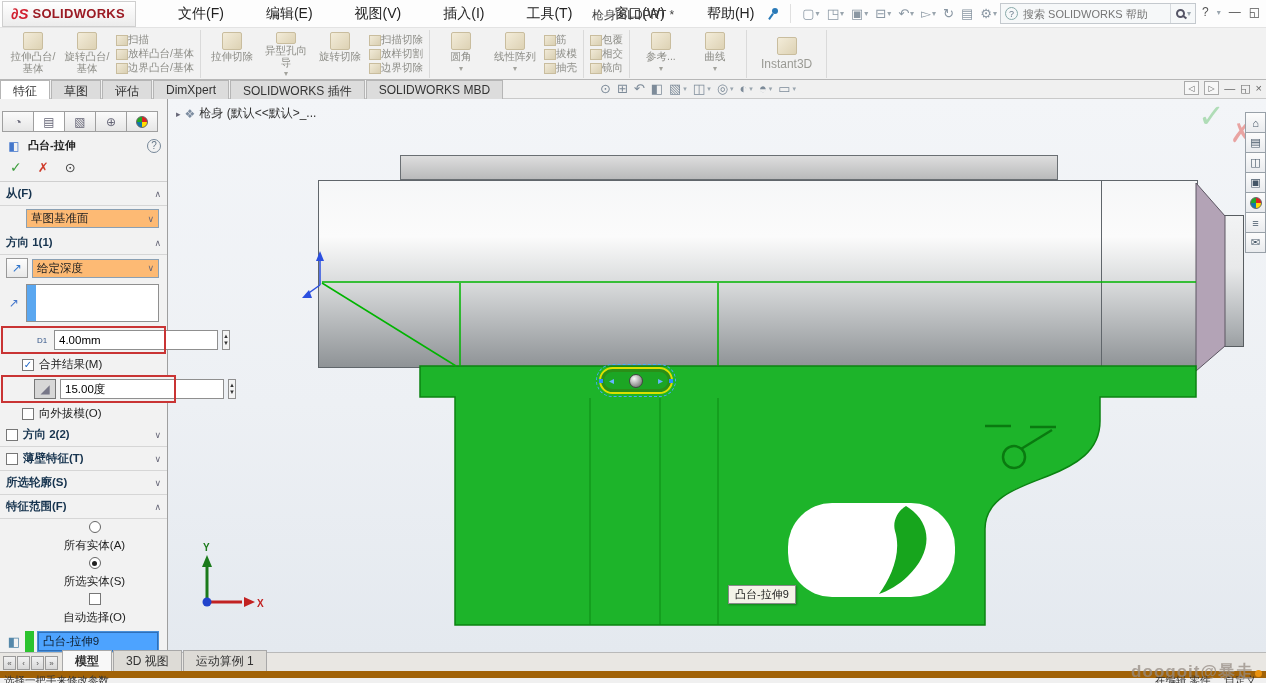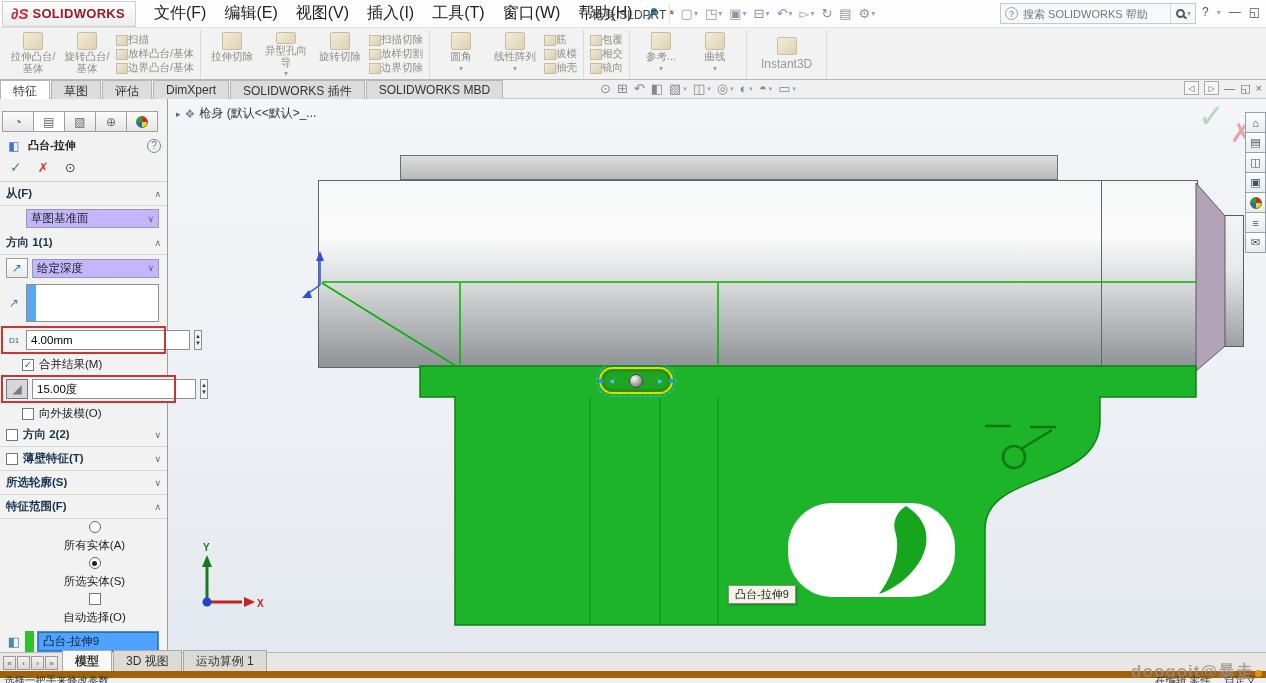--- a/index.html
+++ b/index.html
@@ -8,21 +8,21 @@
   .app { position:relative; width:1266px; height:683px; background:#fff; }
 
   
   .titlebar { position:absolute; left:0; top:0; width:1266px; height:28px; background:#fdfdfd;
     border-bottom:1px solid #e3e3e3; display:flex; align-items:center; }
   .logo { display:flex; align-items:center; gap:4px; height:26px; padding:0 10px 0 8px; margin:1px 4px 1px 2px;
     border:1px solid #cfcfcf; background:linear-gradient(#ffffff,#ececec); }
   .logo-mark { color:#d11f2f; font-weight:bold; font-style:italic; font-size:15px; }
   .logo-text { color:#9b1b24; font-weight:bold; font-size:13px; letter-spacing:.3px; }
   .menus { display:flex; gap:2px; margin-left:6px; }
-  .menu-item { padding:3px 8px; font-size:16px; color:#222; cursor:default; }
+  .menu-item { padding:3px 8px; font-size:14px; color:#222; cursor:default;margin-left:24px; }
   .pin { position:relative; width:14px; height:14px; margin:0 10px 0 4px; }
   .pin::before { content:""; position:absolute; left:6px; top:1px; width:6px; height:6px; border-radius:50%; background:#2a7ab8; }
   .pin::after { content:""; position:absolute; left:4px; top:6px; width:2px; height:7px; background:#2a7ab8; transform:rotate(35deg); }
   .qa { display:flex; align-items:center; gap:1px; padding-left:8px; border-left:1px solid #e0e0e0; }
   .qa-btn { display:flex; align-items:center; gap:1px; padding:2px 3px; color:#8a97a3; font-size:13px; }
   .qa-caret { font-size:8px; color:#9aa5ae; }
   .doc-title { position:absolute; left:50%; transform:translateX(-50%); top:7px; font-size:12px; color:#444; }
   .search-wrap { position:absolute; right:70px; top:3px; width:196px; height:21px; border:1px solid #c4c9ce; background:#f6f8f9;
     display:flex; align-items:center; gap:5px; padding:0 4px; }
   .qmark-circle { width:13px; height:13px; border:1px solid #8aa; border-radius:50%; color:#678; font-size:9px;
@@ -75,33 +75,33 @@
   .pm-actions { display:flex; align-items:center; gap:16px; padding:4px 10px 6px 10px; border-bottom:1px solid #cfcfcf; }
   .ok-check { color:#3f9e3f; font-weight:bold; font-size:14px; }
   .cancel-x { color:#cf3b2a; font-weight:bold; font-size:13px; }
   .eye { color:#444; font-size:13px; }
   .sec-h { display:flex; align-items:center; padding:4px 6px; border-bottom:1px solid #d6d6d6; color:#17344f; font-weight:bold; }
   .sec-h .grow { flex:1; }
   .sec-caret { color:#667; font-size:9px; font-weight:normal; }
   .cb { width:12px; height:12px; border:1px solid #777; background:#fff; display:inline-flex; align-items:center; justify-content:center;
     font-size:10px; color:#1a62c4; flex:none; margin-right:5px; }
   .pm-row { display:flex; align-items:center; gap:4px; padding:3px 8px 3px 6px; }
-  .dd { flex:1; height:19px; border:1px solid #8aa0b4; background:#c4b5fd; display:flex; align-items:center; padding:0 4px; font-size:11.5px; color:#222; }
+  .dd { flex:1; height:19px; border:1px solid #8aa0b4; background:#fdba74; display:flex; align-items:center; padding:0 4px; font-size:11.5px; color:#222; }
   .dd .grow { flex:1; }
   .sq-btn { width:22px; height:20px; border:1px solid #999; background:linear-gradient(#fdfdfd,#e9e9e9);
     display:flex; align-items:center; justify-content:center; color:#37c; font-size:12px; flex:none; }
   .sq-btn.pressed { background:#d7d7d7; border-color:#777; }
   .sel-box { flex:1; height:38px; border:1px solid #8f8f8f; background:#fff; display:flex; }
   .sel-strip { width:9px; background:#5aa7f0; }
   .mini-icon { width:16px; text-align:center; color:#47c; font-size:12px; flex:none; }
   .num-row { display:flex; align-items:center; gap:4px; padding:3px 4px; }
   .num-input { flex:1; height:20px; border:1px solid #8f8f8f; background:#fff; font-size:11.5px; padding:0 4px; outline:none; font-family:inherit; }
   .spinner { width:15px; height:20px; border:1px solid #8f8f8f; background:#f4f4f4; display:flex; flex-direction:column;
     align-items:center; justify-content:center; font-size:6px; color:#333; line-height:7px; }
-  .red-annot { outline:2px solid #c93434; outline-offset:-1px; margin:2px 2px; position:relative; z-index:5; }
+  .red-annot { outline:2px solid #c93434; outline-offset:-1px; margin:2px 2px; position:relative; z-index:5;padding-left:28px; }
   .red-annot.wide { margin-right:-8px; background:#f2f2f2; }
   .check-row { display:flex; align-items:center; padding:2px 8px 2px 22px; color:#222; }
   .radio-row { display:flex; align-items:center; gap:5px; padding:2px 8px 2px 30px; color:#222;flex-direction:column; }
   .radio { width:12px; height:12px; border:1px solid #666; border-radius:50%; background:#fff; position:relative; flex:none; }
   .radio.on::after { content:""; position:absolute; left:2.5px; top:2.5px; width:5px; height:5px; border-radius:50%; background:#222; }
   .bodies-row { display:flex; align-items:stretch; gap:3px; padding:4px 8px 4px 6px; }
   .body-cube { width:16px; color:#5588aa; font-size:13px; align-self:center; text-align:center; }
   .green-strip { width:9px; background:#2cc32e; }
   .bodies-list { flex:1; border:1px solid #4a90d9; background:#fff; display:flex; flex-direction:column; }
   .body-item { background:#4da3ff; color:#102030; padding:1px 4px; font-size:11.5px; border:1px solid #2f6fb8; }

